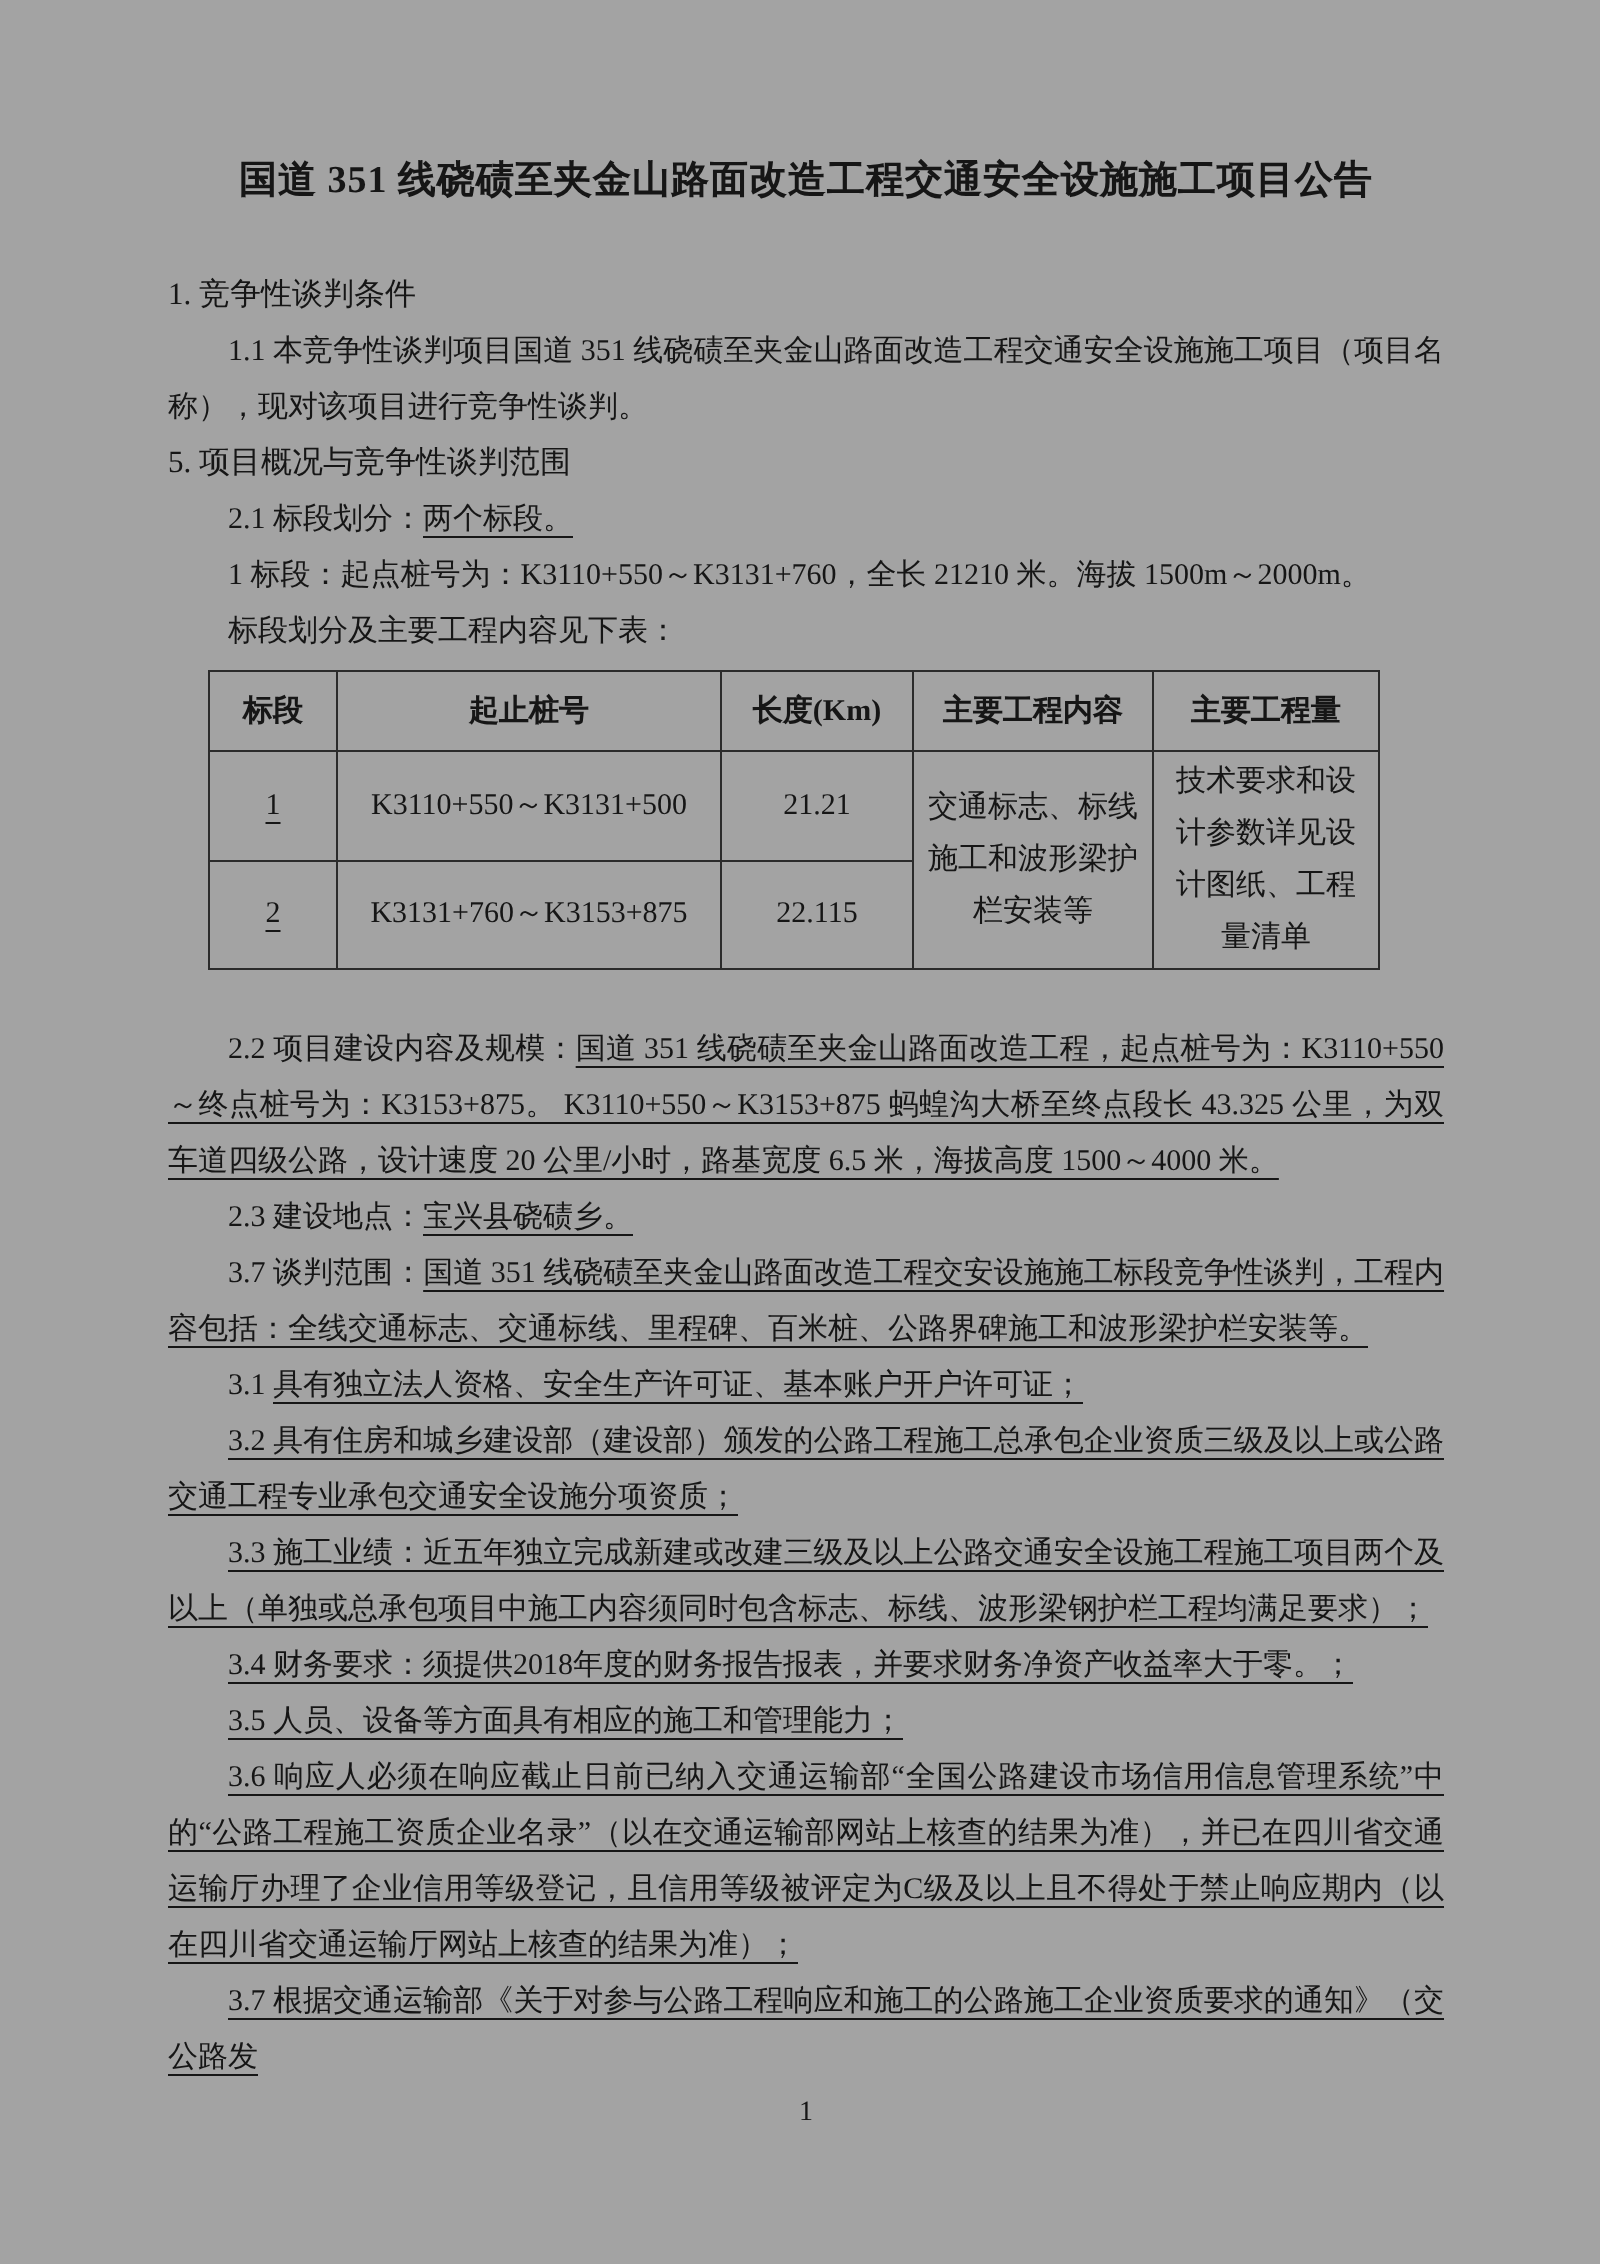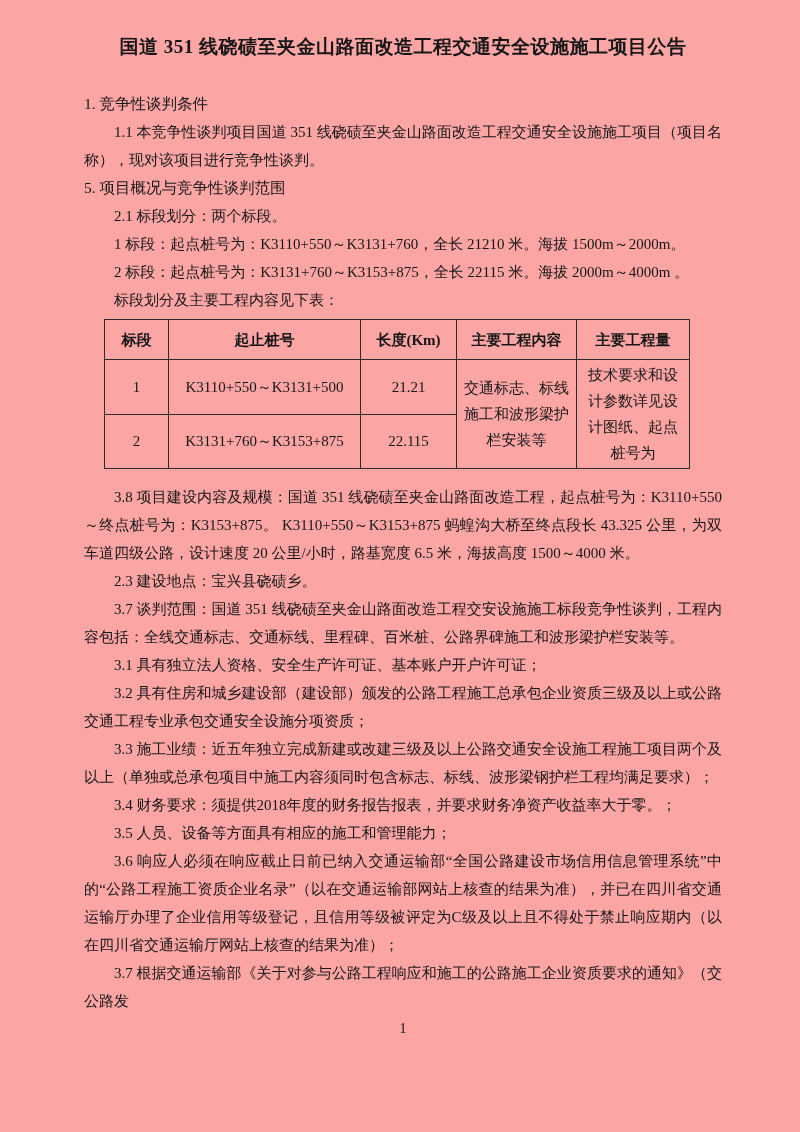--- a/index.html
+++ b/index.html
@@ -6,22 +6,22 @@
   html, body { width:800px; }
   body {
     width:800px; height:1132px;
     background:#f2f2f0;
     font-family:"Liberation Serif","DejaVu Serif",serif;
     color:#161616;
     position:relative;
   }
   .page {
     position:absolute; inset:0;
-    background:#fca5a5;
-    padding:34px 78px 0 84px;
+    background:#a3a3a3;
+    padding:78px 78px 0 84px;
     overflow:hidden;
   }
   .doc-title {
     text-align:center;
     font-size:19px;
     font-weight:bold;
     letter-spacing:0.5px;
     margin-bottom:30px;
     line-height:26px;
   }
@@ -30,28 +30,29 @@
     font-weight:normal;
     line-height:28px;
   }
   .para {
     font-size:15px;
     line-height:28px;
     text-align:justify;
     text-indent:2em;
   }
   .ul {
+    text-decoration:underline;
     text-underline-offset:4px;
     text-decoration-thickness:1px;
   }
   table.seg {
     border-collapse:collapse;
     table-layout:fixed;
     width:585px;
-    margin:5px 0 14px 20px;
+    margin:5px 0 26px 20px;
     font-size:15px;
   }
   .seg th, .seg td {
     border:1.6px solid #2b2b2b;
     text-align:center;
     vertical-align:middle;
     padding:2px 4px;
     line-height:26px;
   }
   .seg th { height:40px; font-weight:bold; }
@@ -72,21 +73,20 @@
   <div class="sec-heading">1. 竞争性谈判条件</div>
 
   <p class="para">1.1 本竞争性谈判项目国道 351 线硗碛至夹金山路面改造工程交通安全设施施工项目（项目名称），现对该项目进行竞争性谈判。</p>
 
   <div class="sec-heading">5. 项目概况与竞争性谈判范围</div>
 
   <p class="para"><span>2.1 标段划分：</span><span class="ul">两个标段。</span></p>
 
   <p class="para">1 标段：起点桩号为：K3110+550～K3131+760，全长 21210 米。海拔 1500m～2000m。</p>
 
-  <p class="para">2 标段：起点桩号为：K3131+760～K3153+875，全长 22115 米。海拔 2000m～4000m 。</p>
 
   <p class="para">标段划分及主要工程内容见下表：</p>
 
   <table class="seg">
     <colgroup>
       <col style="width:64px">
         <col style="width:192px">
         <col style="width:96px">
         <col style="width:120px">
         <col style="width:113px">
@@ -99,31 +99,31 @@
         <th>主要工程内容</th>
         <th>主要工程量</th>
       </tr>
     </thead>
     <tbody>
       <tr>
         <td><span class="ul">1</span></td>
         <td>K3110+550～K3131+500</td>
         <td>21.21</td>
         <td rowspan="2">交通标志、标线施工和波形梁护栏安装等</td>
-        <td rowspan="2">技术要求和设计参数详见设计图纸、起点桩号为</td>
+        <td rowspan="2">技术要求和设计参数详见设计图纸、工程量清单</td>
       </tr>
       <tr>
         <td><span class="ul">2</span></td>
         <td>K3131+760～K3153+875</td>
         <td>22.115</td>
       </tr>
     </tbody>
   </table>
 
-  <p class="para"><span>3.8 项目建设内容及规模：</span><span class="ul">国道 351 线硗碛至夹金山路面改造工程，起点桩号为：K3110+550～终点桩号为：K3153+875。 K3110+550～K3153+875 蚂蝗沟大桥至终点段长 43.325 公里，为双车道四级公路，设计速度 20 公里/小时，路基宽度 6.5 米，海拔高度 1500～4000 米。</span></p>
+  <p class="para"><span>2.2 项目建设内容及规模：</span><span class="ul">国道 351 线硗碛至夹金山路面改造工程，起点桩号为：K3110+550～终点桩号为：K3153+875。 K3110+550～K3153+875 蚂蝗沟大桥至终点段长 43.325 公里，为双车道四级公路，设计速度 20 公里/小时，路基宽度 6.5 米，海拔高度 1500～4000 米。</span></p>
 
   <p class="para"><span>2.3 建设地点：</span><span class="ul">宝兴县硗碛乡。</span></p>
 
   <p class="para"><span>3.7 谈判范围：</span><span class="ul">国道 351 线硗碛至夹金山路面改造工程交安设施施工标段竞争性谈判，工程内容包括：全线交通标志、交通标线、里程碑、百米桩、公路界碑施工和波形梁护栏安装等。</span></p>
 
 
 
   <p class="para"><span>3.1 </span><span class="ul">具有独立法人资格、安全生产许可证、基本账户开户许可证；</span></p>
 
   <p class="para"><span class="ul">3.2 具有住房和城乡建设部（建设部）颁发的公路工程施工总承包企业资质三级及以上或公路交通工程专业承包交通安全设施分项资质；</span></p>

